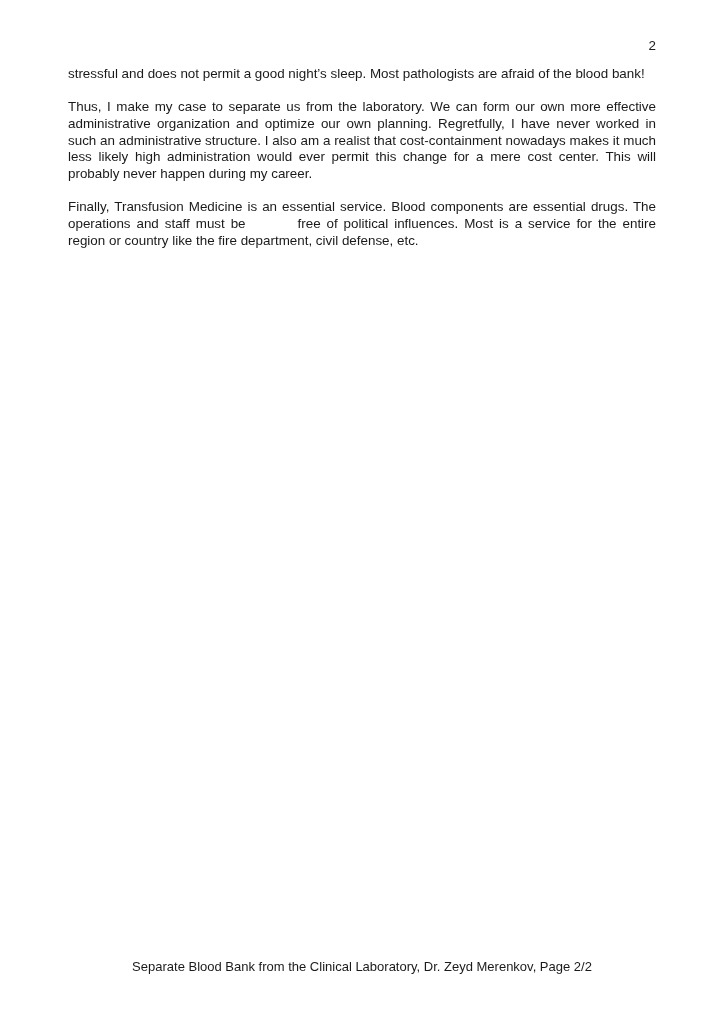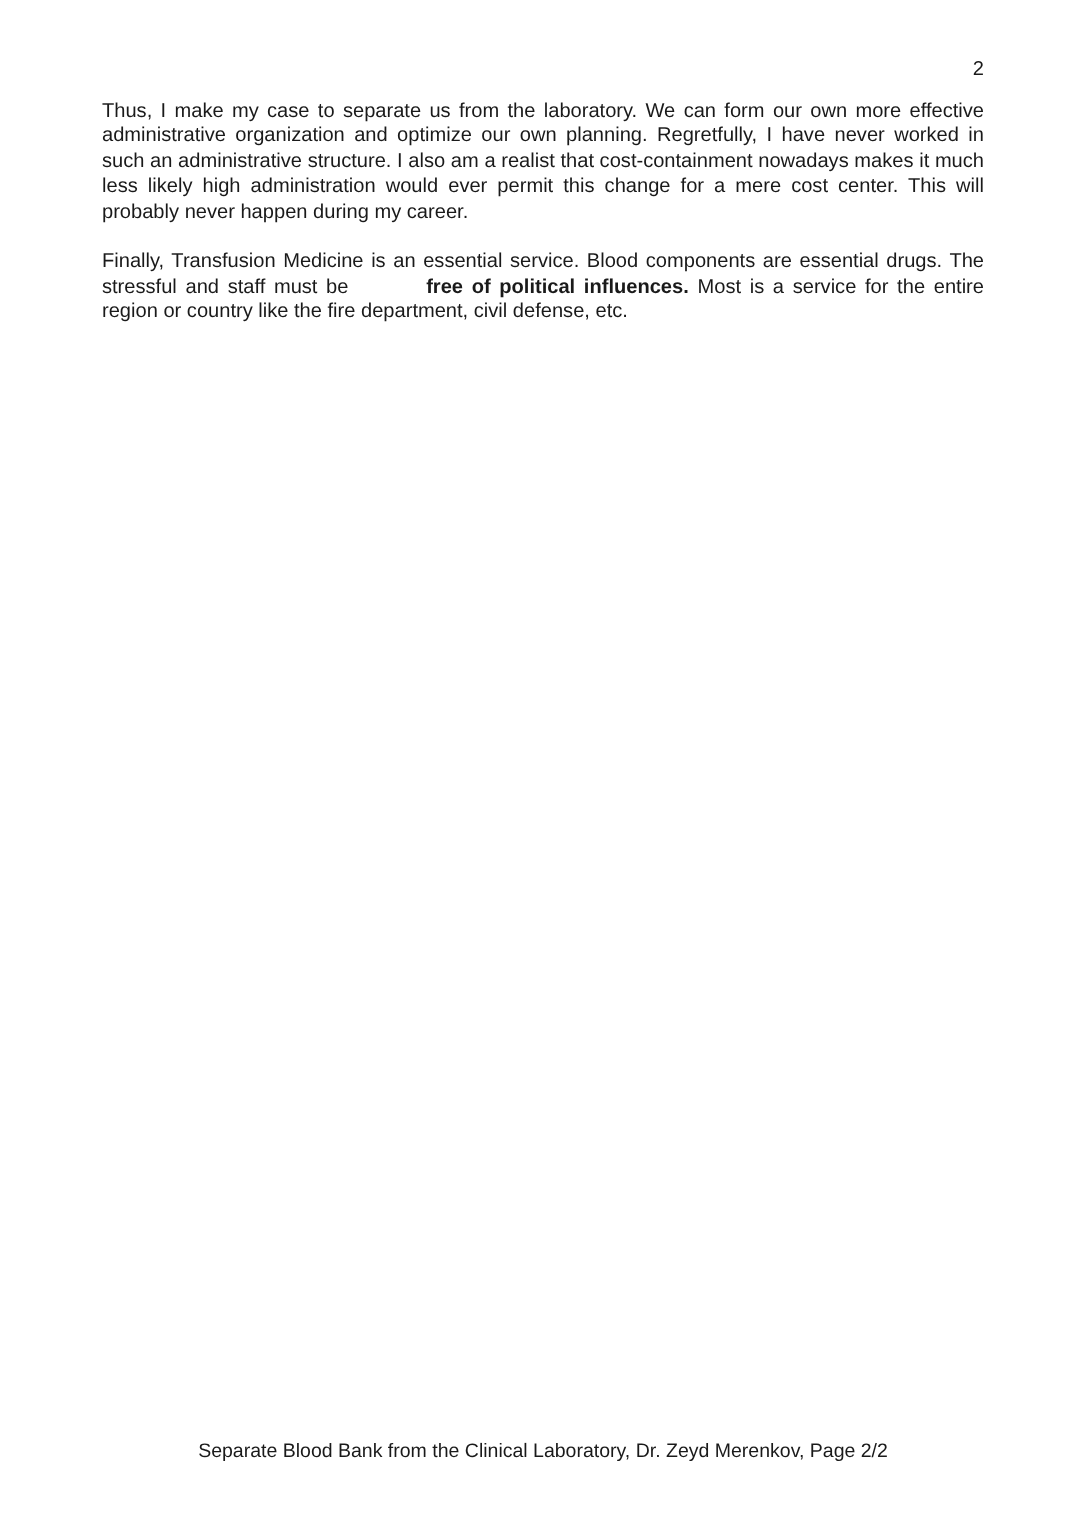--- a/index.html
+++ b/index.html
@@ -22,41 +22,42 @@
   }
   .page-number {
     text-align: right;
     margin: 0 0 11px 0;
   }
   .body-para {
     margin: 0 0 16.7px 0;
     text-align: justify;
   }
   .bold-seg {
-    font-weight: bold;
+    font-weight: normal;
     margin-left: 46px;
   }
   .doc-footer {
     position: absolute;
     top: 959px;
     left: 0;
     width: 724px;
     text-align: center;
     font-size: 13px;
     line-height: 16.7px;
     color: #1a1a1a;
   }
 </style>
 </head>
 <body>
 
 <div class="page">
 
   <div class="page-number">2</div>
 
+  <p class="body-para">stressful and does not permit a good night’s sleep.  Most pathologists are afraid of the blood bank!</p>
 
   <p class="body-para">Thus, I make my case to separate us from the laboratory.  We can form our own more effective administrative organization and optimize our own planning.  Regretfully, I have never worked in such an administrative structure.  I also am a realist that cost-containment nowadays makes it much less likely high administration would ever permit this change for a mere cost center.  This will probably never happen during my career.</p>
 
-  <p class="body-para"><span>Finally, Transfusion Medicine is an essential service.  Blood components are essential drugs.  The stressful and staff must be </span><span class="bold-seg">free of political influences.</span><span>  Most is a service for the entire region or country like the fire department, civil defense, etc.</span></p>
+  <p class="body-para"><span>Finally, Transfusion Medicine is an essential service.  Blood components are essential drugs.  The operations and staff must be </span><span class="bold-seg">free of political influences.</span><span>  Most is a service for the entire region or country like the fire department, civil defense, etc.</span></p>
 
   <div class="doc-footer">Separate Blood Bank from the Clinical Laboratory, Dr. Zeyd Merenkov, Page 2/2</div>
 
 </div>
 
 </body></html>

